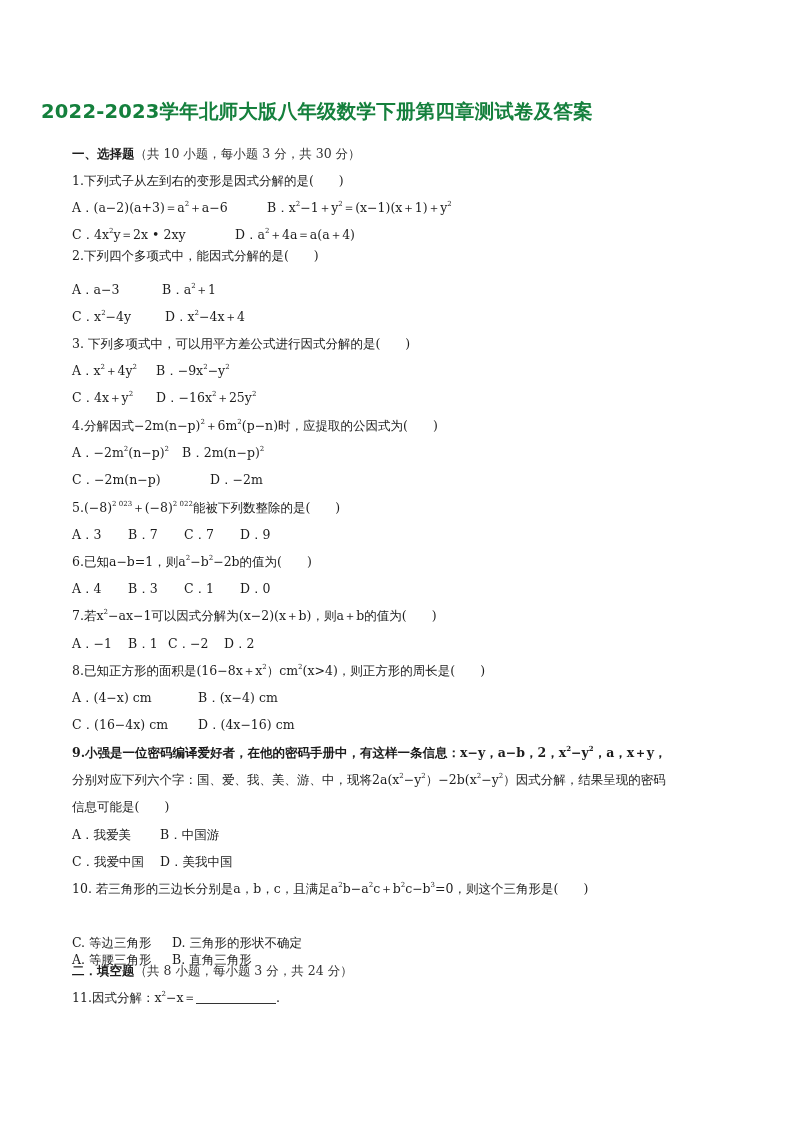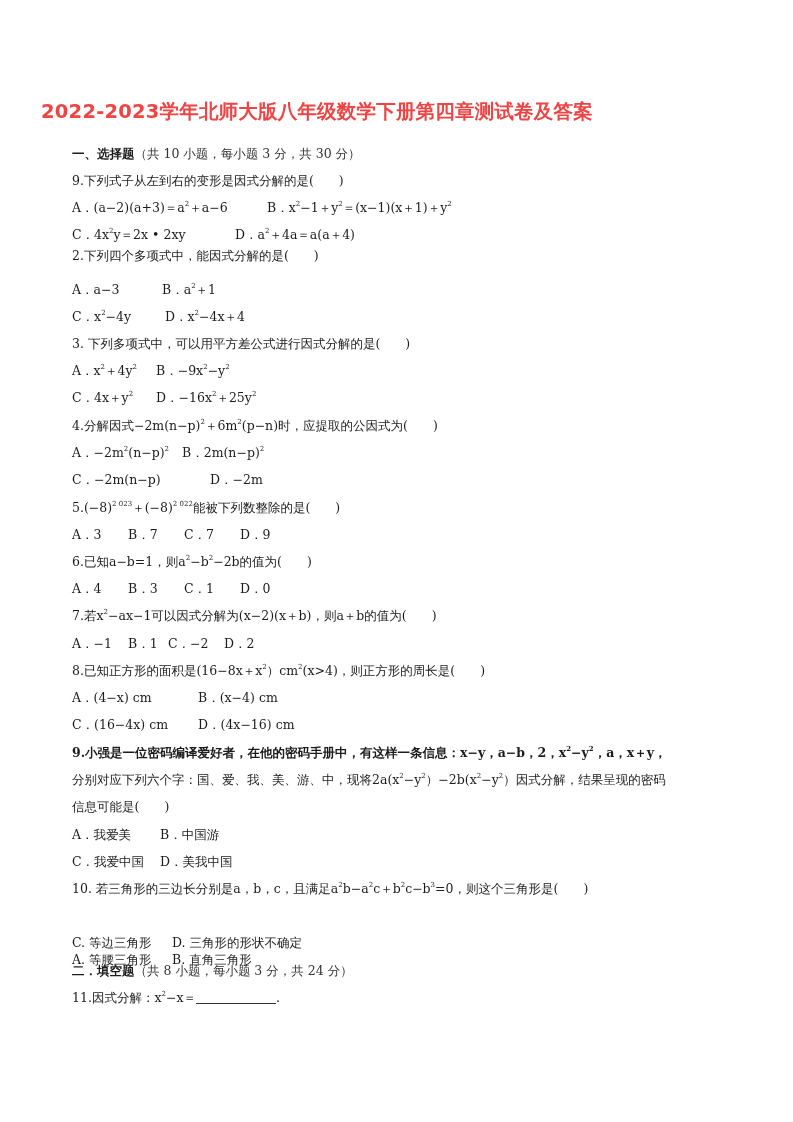--- a/index.html
+++ b/index.html
@@ -1,21 +1,21 @@
 <!DOCTYPE html>
 <html><head>
 <meta charset="utf-8">
 <style>
   html, body { margin: 0; padding: 0; background: #ffffff; }
   body { width: 793px; height: 1122px; position: relative; overflow: hidden;
          font-family: "DejaVu Serif", "Liberation Serif", serif; color: #1a1a1a; }
   .page { position: absolute; left: 0; top: 0; width: 793px; height: 1122px; }
   .title { position: absolute; top: 98px; left: 0; width: 634px; text-align: center;
            font-family: "DejaVu Sans", "Liberation Sans", sans-serif; font-weight: bold;
-           font-size: 19.5px; letter-spacing: 0.2px; color: #ef4444; }
+           font-size: 19.5px; letter-spacing: 0.2px; color: #15803d; }
   .line { position: absolute; left: 72px; font-size: 12.5px; line-height: 16px; white-space: nowrap; color: #1c1c1c; }
   .line .sec-head { font-weight: bold; font-family: "DejaVu Sans", "Liberation Sans", sans-serif; }
   .line .sec-note { color: #333; }
   .line sup { font-size: 7px; vertical-align: 6px; line-height: 0; }
   .opt { display: inline-block; }
   .blank { display: inline-block; width: 80px; border-bottom: 1px solid #333; height: 11px; vertical-align: -2px; }
 </style>
 </head>
 <body>
 
@@ -24,21 +24,21 @@
 
   <div class="line" style="top:146px;">
     <span class="sec-head">一、选择题</span><span class="sec-note">（共 10 小题，每小题 3 分，共 30 分）</span>
   </div>
 
   <div class="line" style="top:963px;">
     <span class="sec-head">二．填空题</span><span class="sec-note">（共 8 小题，每小题 3 分，共 24 分）</span>
   </div>
 
   <div id="lines">
-      <div class="line" style="top: 173px;"><span>9.下列式子从左到右的变形是因式分解的是(　　)</span></div>
+      <div class="line" style="top: 173px;"><span>1.下列式子从左到右的变形是因式分解的是(　　)</span></div>
       <div class="line" style="top: 200px;"><span class="opt" style="min-width: 195px;"><span>A．(a−2)(a+3)＝a</span><sup>2</sup><span>＋a−6</span></span><span class="opt"><span>B．x</span><sup>2</sup><span>−1＋y</span><sup>2</sup><span>＝(x−1)(x＋1)＋y</span><sup>2</sup></span></div>
       <div class="line" style="top: 227px;"><span class="opt" style="min-width: 163px;"><span>C．4x</span><sup>2</sup><span>y＝2x • 2xy</span></span><span class="opt"><span>D．a</span><sup>2</sup><span>＋4a＝a(a＋4)</span></span></div>
       <div class="line" style="top: 248px;"><span>2.下列四个多项式中，能因式分解的是(　　)</span></div>
       <div class="line" style="top: 282px;"><span class="opt" style="min-width: 90px;"><span>A．a−3</span></span><span class="opt"><span>B．a</span><sup>2</sup><span>＋1</span></span></div>
       <div class="line" style="top: 309px;"><span class="opt" style="min-width: 93px;"><span>C．x</span><sup>2</sup><span>−4y</span></span><span class="opt"><span>D．x</span><sup>2</sup><span>−4x＋4</span></span></div>
       <div class="line" style="top: 336px;"><span>3. 下列多项式中，可以用平方差公式进行因式分解的是(　　)</span></div>
       <div class="line" style="top: 363px;"><span class="opt" style="min-width: 84px;"><span>A．x</span><sup>2</sup><span>＋4y</span><sup>2</sup></span><span class="opt"><span>B．−9x</span><sup>2</sup><span>−y</span><sup>2</sup></span></div>
       <div class="line" style="top: 390px;"><span class="opt" style="min-width: 84px;"><span>C．4x＋y</span><sup>2</sup></span><span class="opt"><span>D．−16x</span><sup>2</sup><span>＋25y</span><sup>2</sup></span></div>
       <div class="line" style="top: 418px;"><span>4.分解因式−2m(n−p)</span><sup>2</sup><span>＋6m</span><sup>2</sup><span>(p−n)时，应提取的公因式为(　　)</span></div>
       <div class="line" style="top: 445px;"><span class="opt" style="min-width: 110px;"><span>A．−2m</span><sup>2</sup><span>(n−p)</span><sup>2</sup></span><span class="opt"><span>B．2m(n−p)</span><sup>2</sup></span></div>

